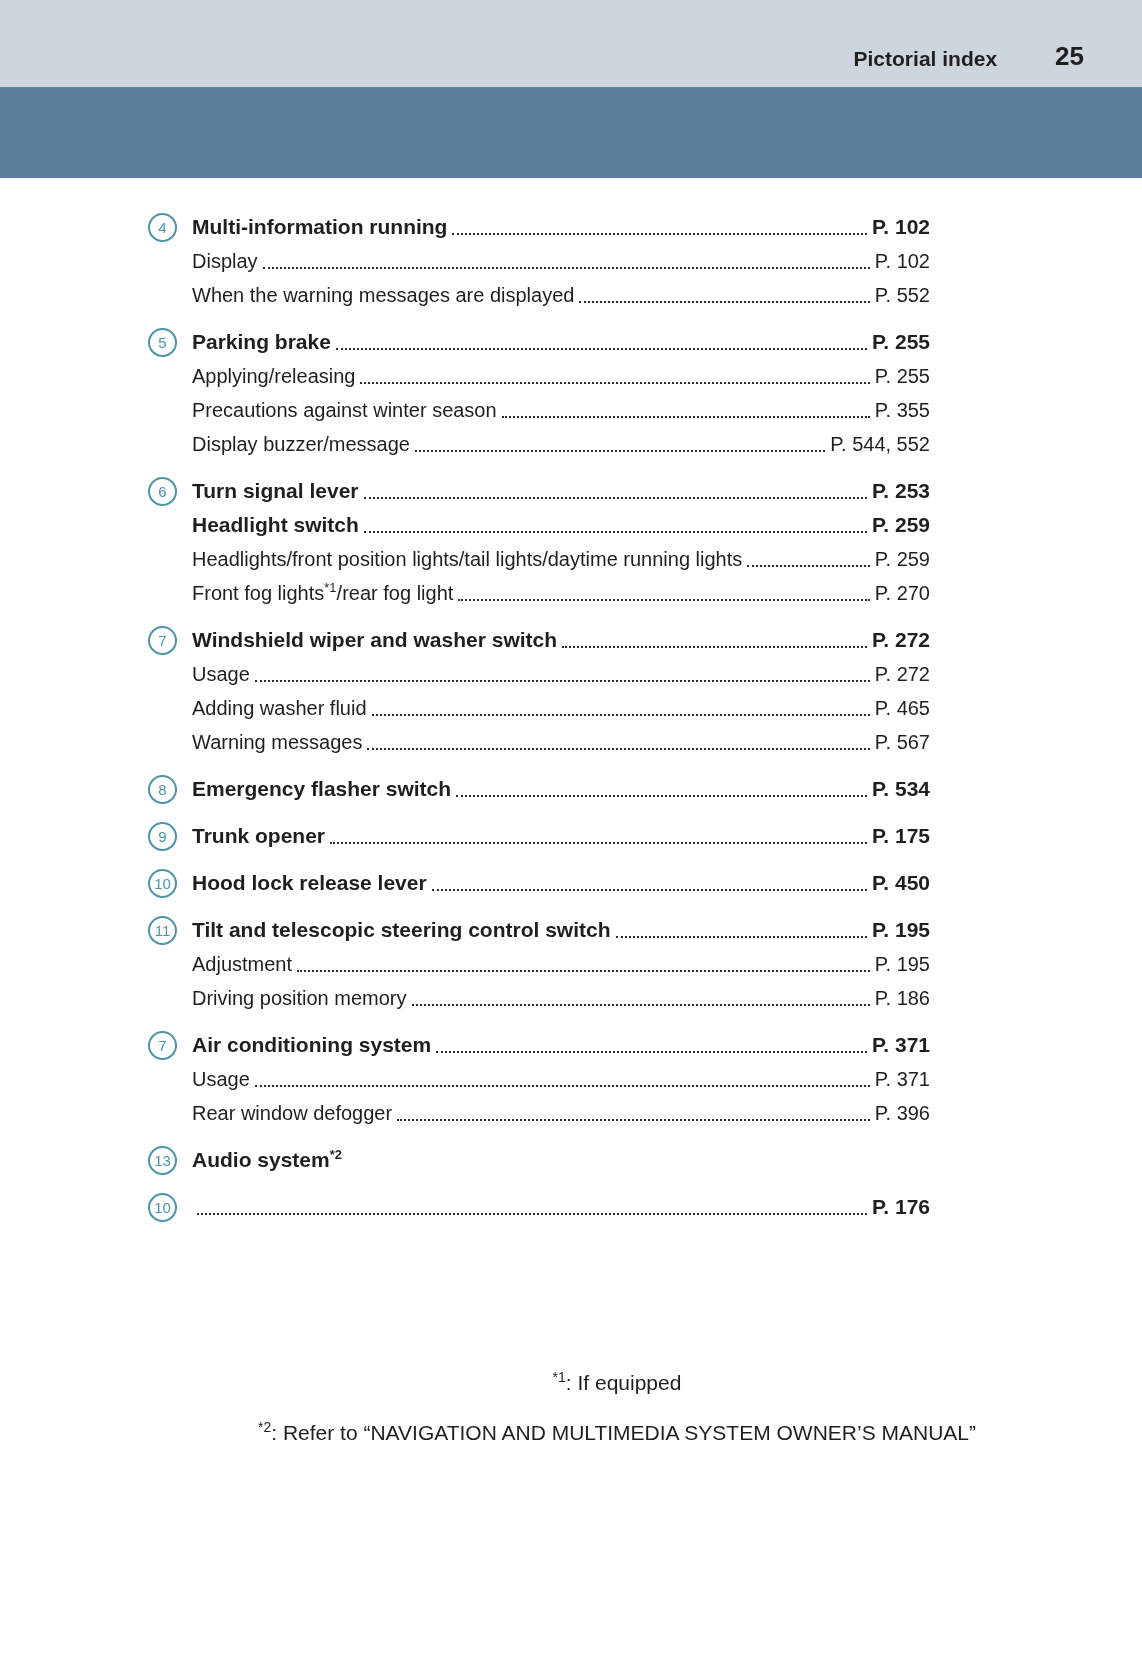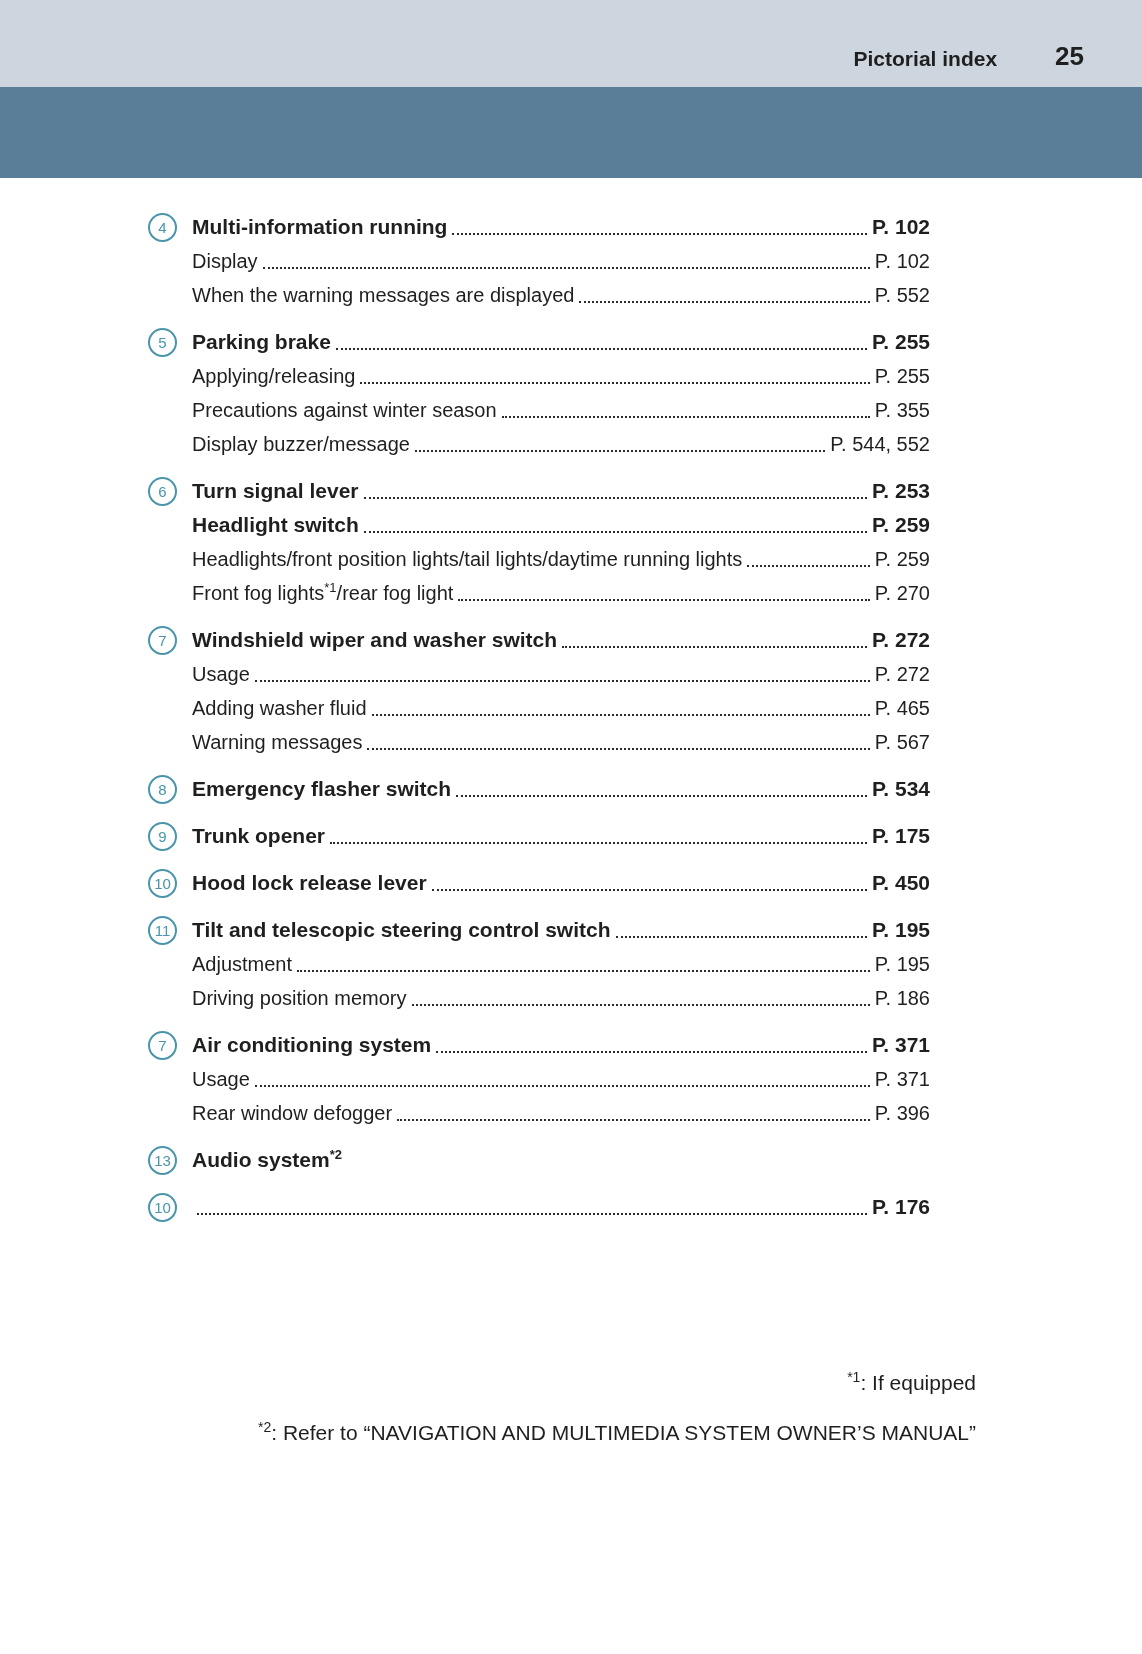--- a/index.html
+++ b/index.html
@@ -84,21 +84,21 @@
     height: 0;
   }
   .page {
     white-space: nowrap;
     font-weight: inherit;
   }
   .footnotes {
     position: absolute;
     top: 1368px;
     right: 166px;
-    text-align: right;
+    text-align: center;
     font-size: 21px;
     line-height: 30px;
   }
   .footnote sup {
     font-size: 14px;
     line-height: 0;
     vertical-align: super;
   }
   .footnote.fn2 { margin-top: 20px; }
 </style>

